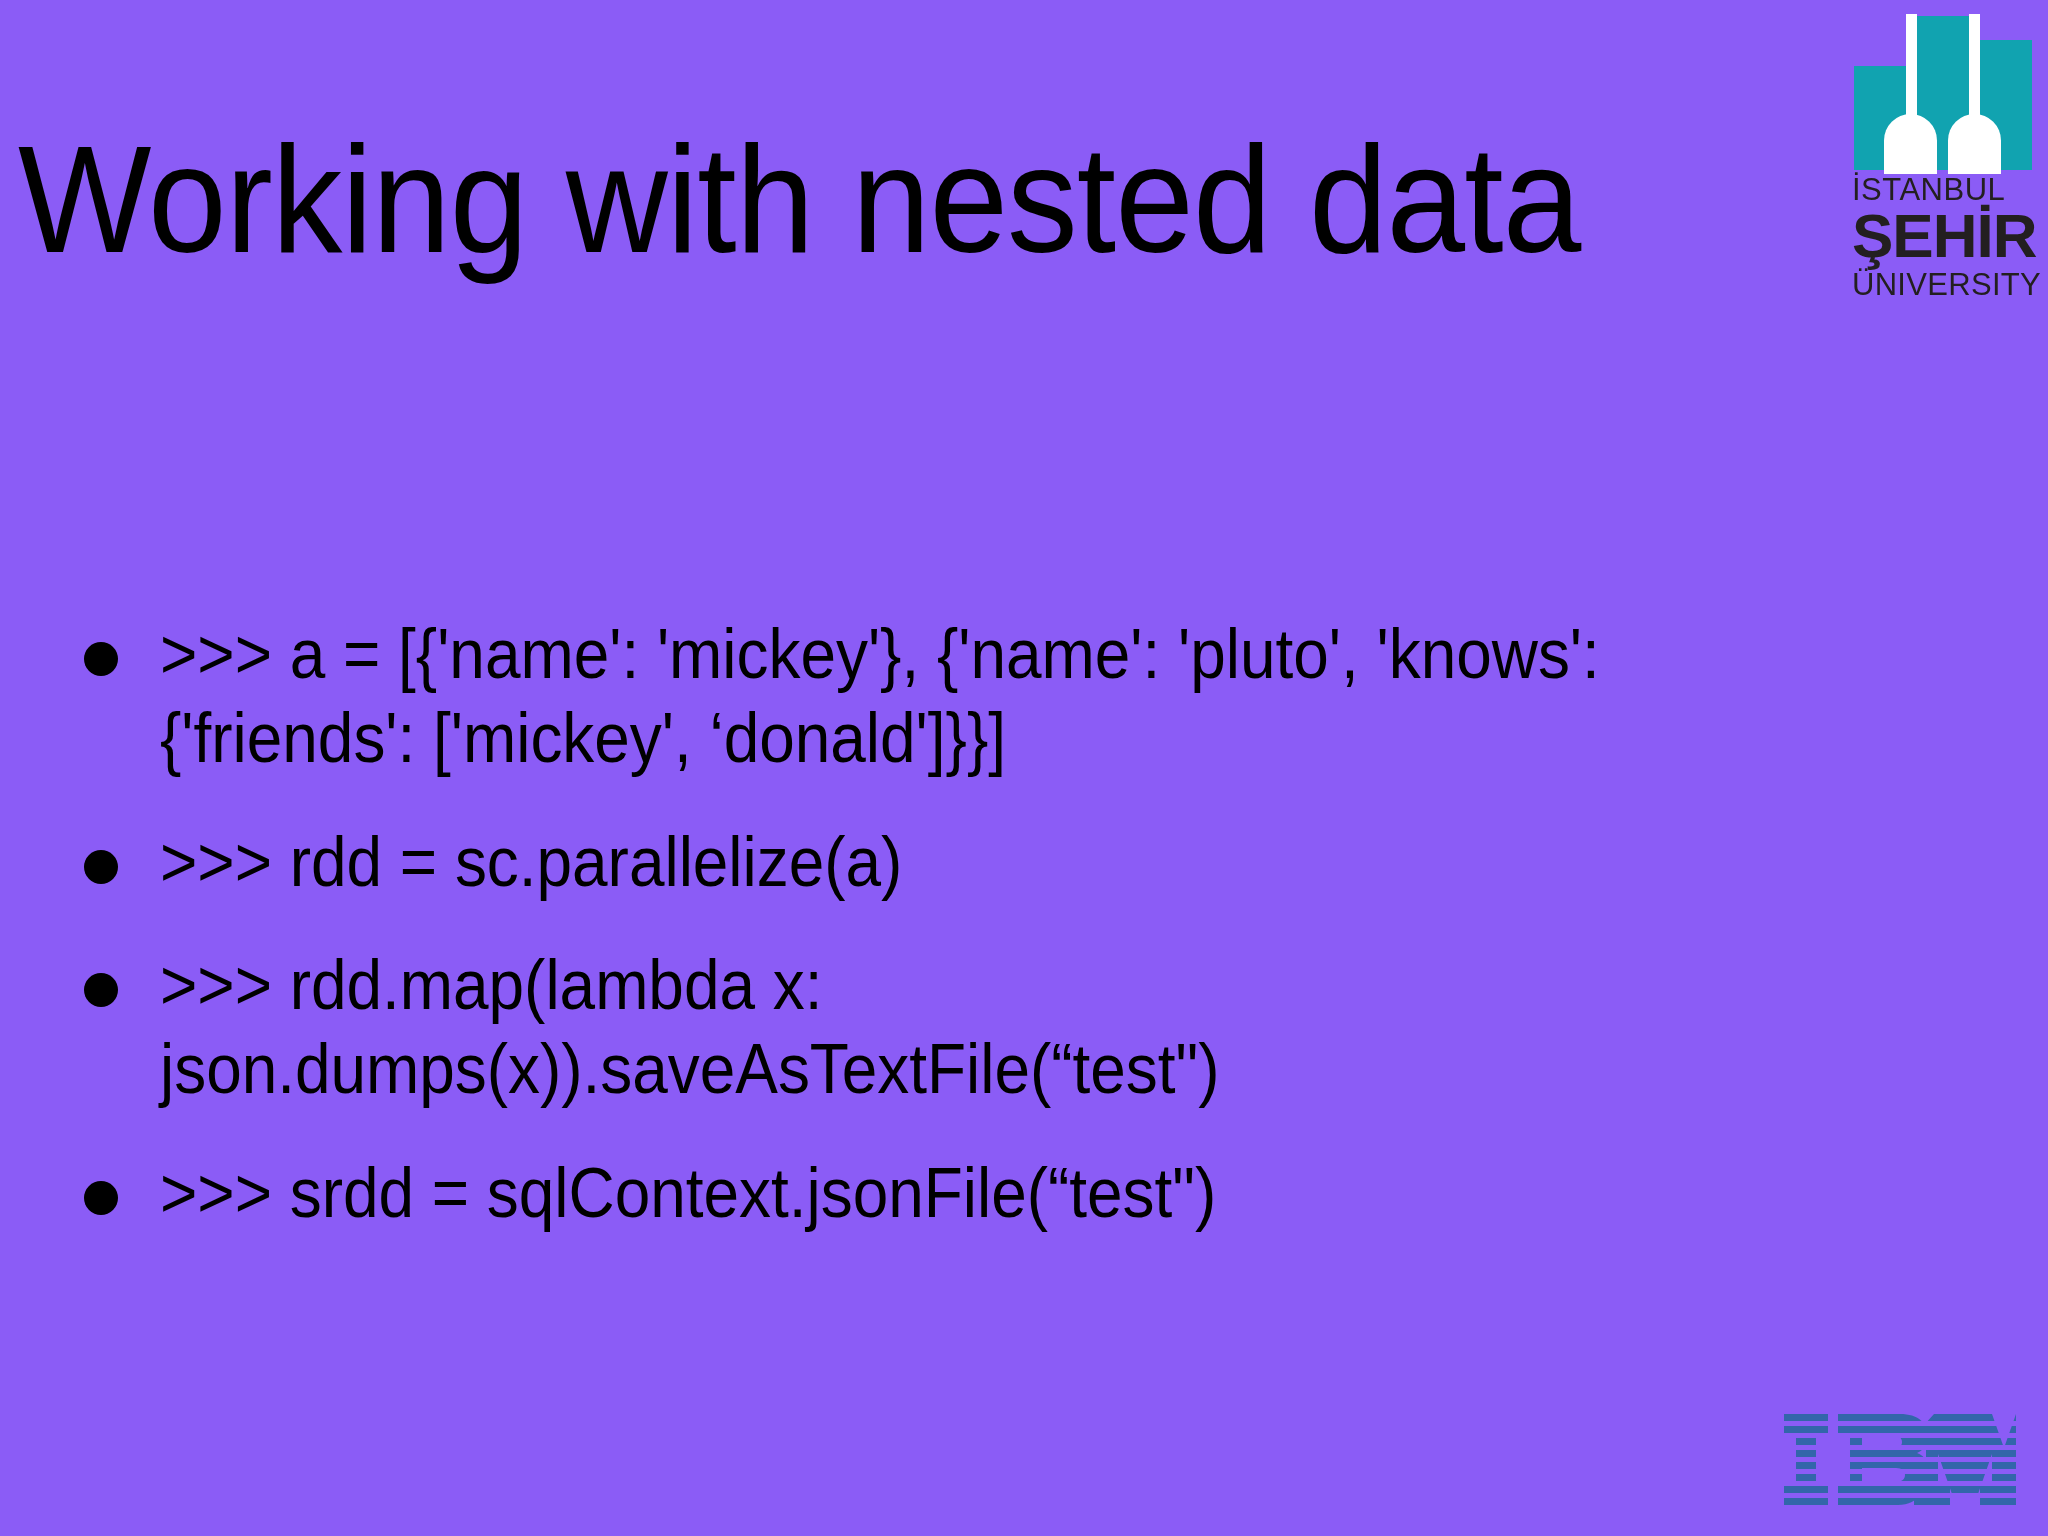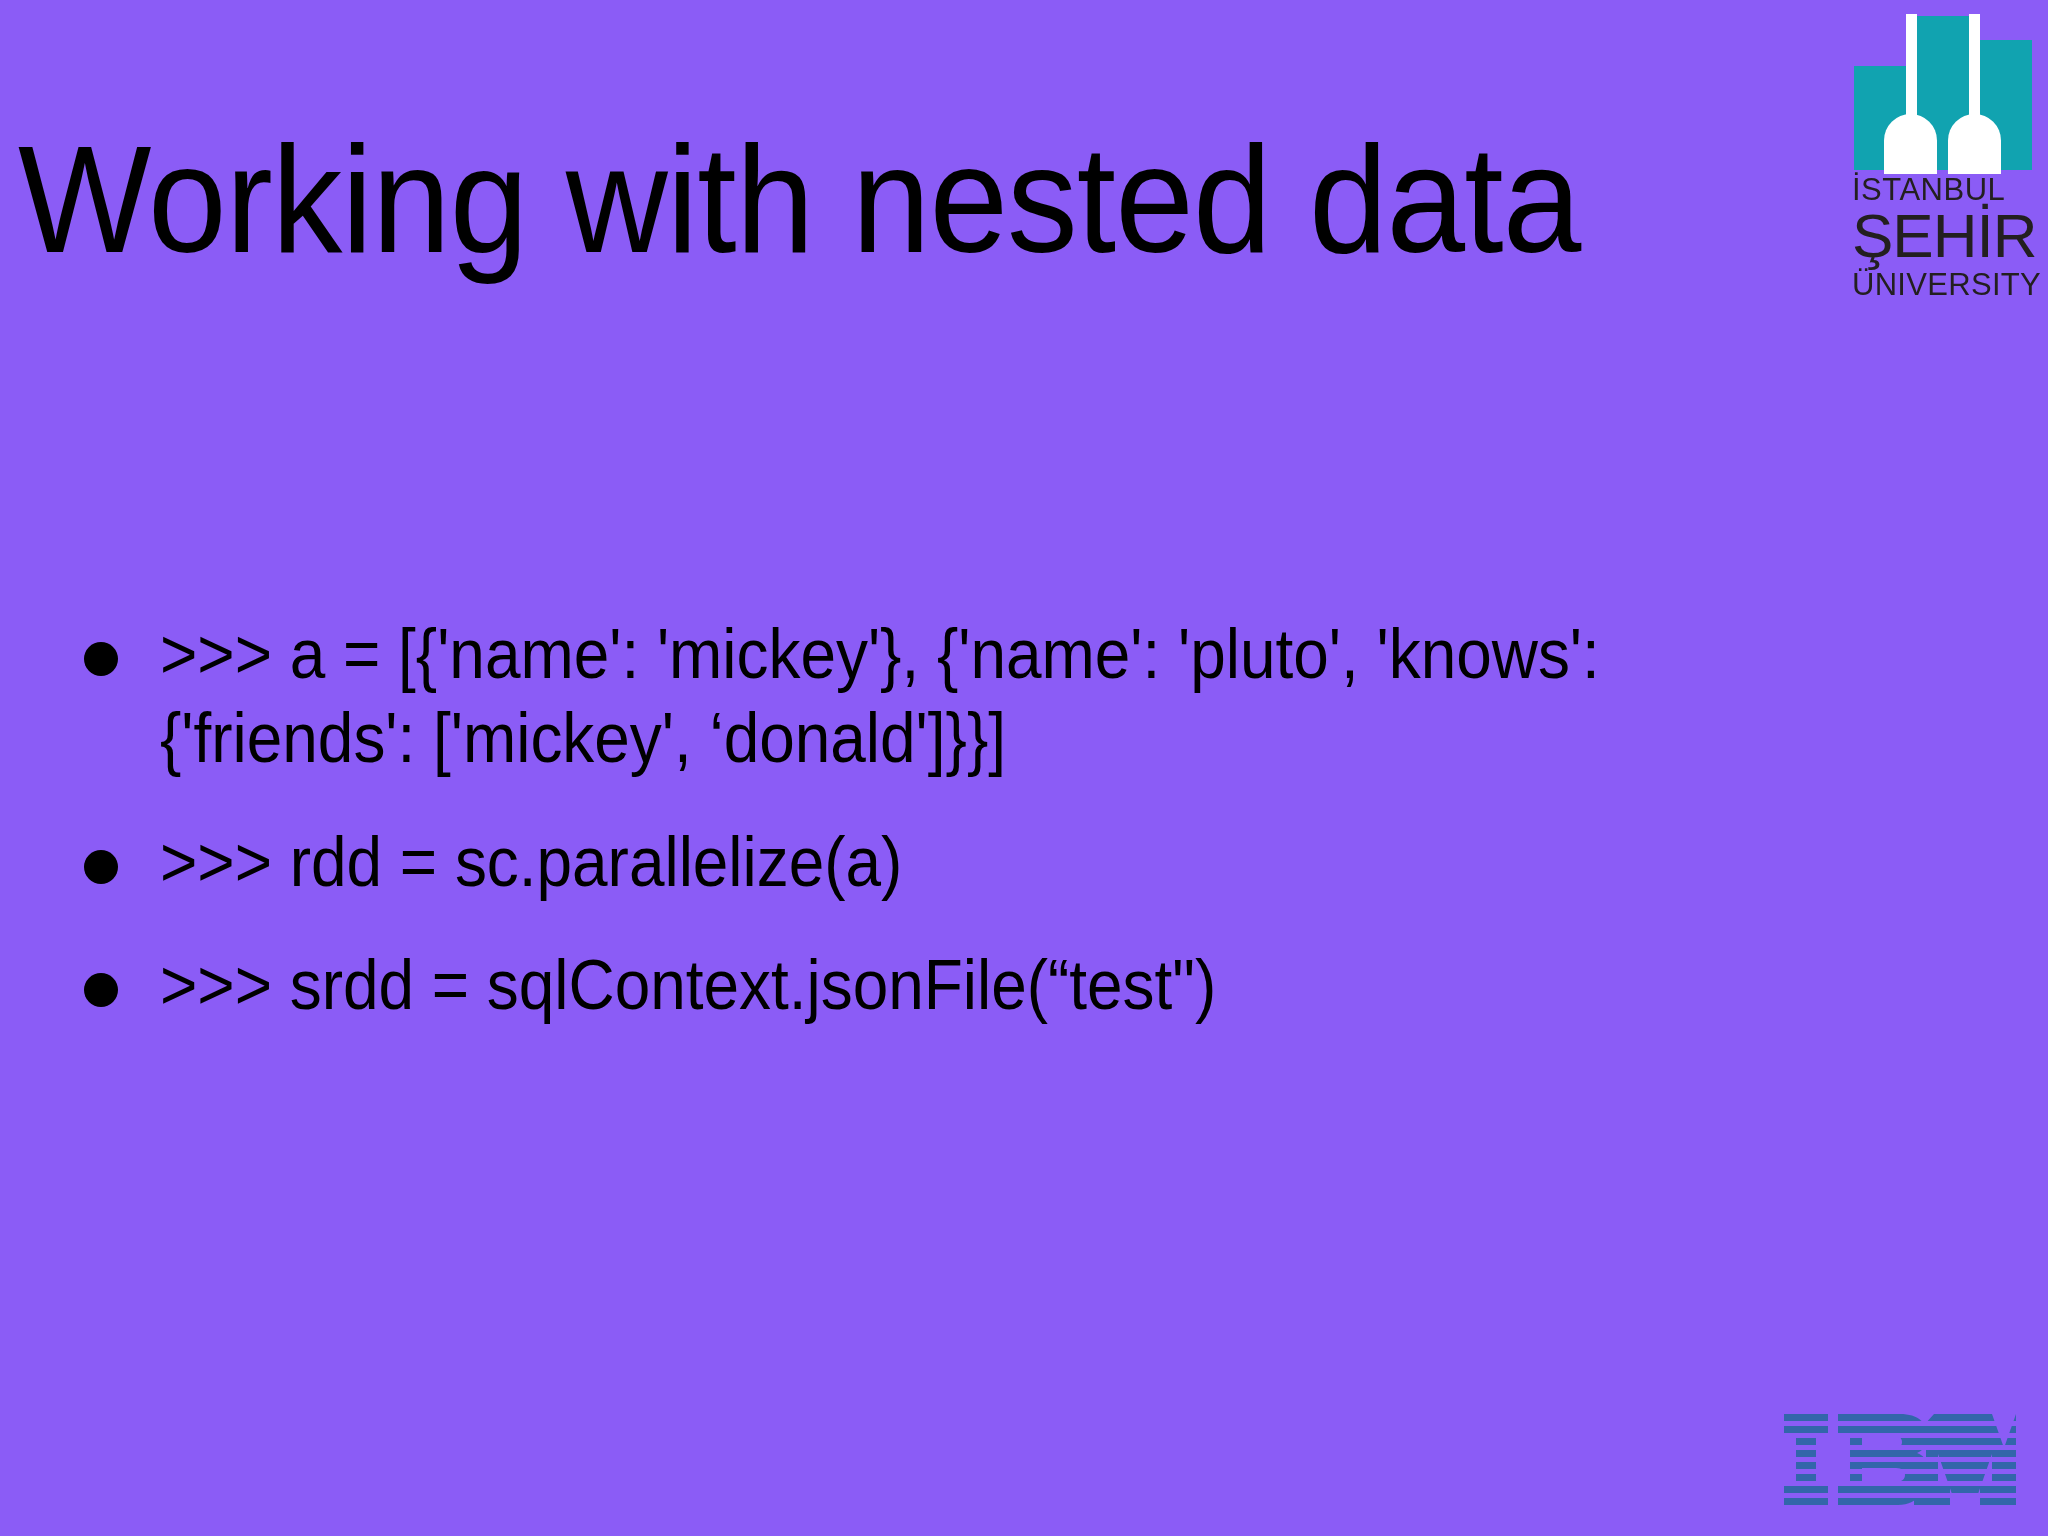--- a/index.html
+++ b/index.html
@@ -73,21 +73,21 @@
     position: absolute;
     left: 0;
     top: 160px;
     width: 190px;
     text-align: left;
     color: #231f20;
     font-family: "Liberation Sans", sans-serif;
     font-weight: 400;
   }
   .uni-line-1 { font-size: 31px; letter-spacing: 0.5px; line-height: 1; }
-  .uni-line-2 { font-size: 62px; font-weight: 400; letter-spacing: -1px; line-height: 0.95; margin-top: 2px; }
+  .uni-line-2 { font-size: 62px; font-weight: 700; letter-spacing: -1px; line-height: 0.95; margin-top: 2px; }
   .uni-line-3 { font-size: 31px; letter-spacing: 0.3px; line-height: 1; margin-top: 3px; }
 
   
   #bullet-list {
     position: absolute;
     left: 72px;
     top: 612px;
     width: 1880px;
   }
   .bullet-item {
@@ -155,20 +155,25 @@
       <span class="bullet-marker"></span>
       <div class="bullet-text">&gt;&gt;&gt; a = [{'name': 'mickey'}, {'name': 'pluto', 'knows':
 {'friends': ['mickey', ‘donald']}}]</div>
     </div>
 
     <div class="bullet-item">
       <span class="bullet-marker"></span>
       <div class="bullet-text">&gt;&gt;&gt; rdd = sc.parallelize(a)</div>
     </div>
 
+    <div class="bullet-item">
+      <span class="bullet-marker"></span>
+      <div class="bullet-text">&gt;&gt;&gt; rdd.map(lambda x:
+json.dumps(x)).saveAsTextFile(“test")</div>
+    </div>
 
     <div class="bullet-item">
       <span class="bullet-marker"></span>
       <div class="bullet-text">&gt;&gt;&gt; srdd = sqlContext.jsonFile(“test")</div>
     </div>
 
   </div>
 
   <div id="ibm-logo">
     <svg viewBox="0 0 236 96" xmlns="http://www.w3.org/2000/svg" aria-hidden="true">

